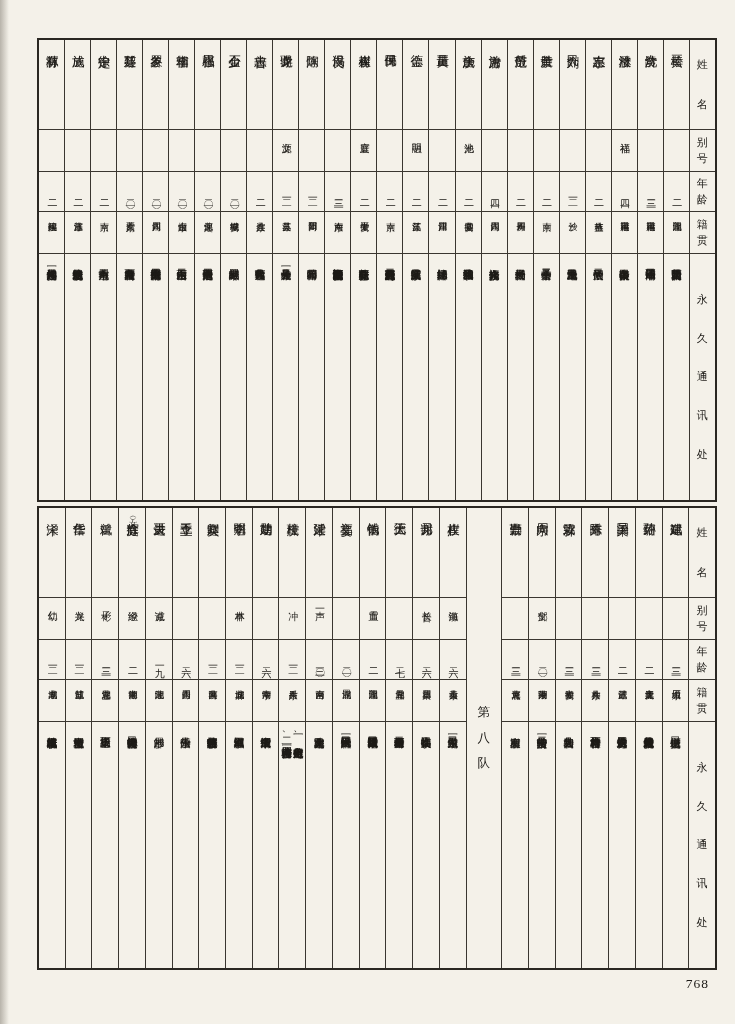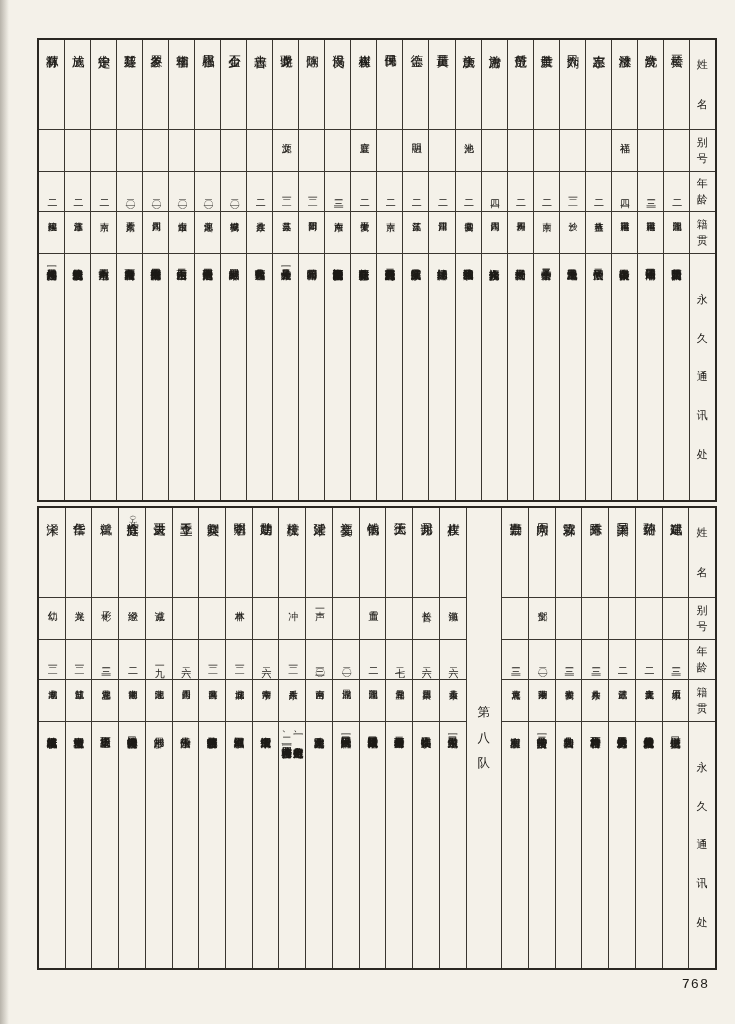--- a/index.html
+++ b/index.html
@@ -30,21 +30,21 @@
   .r-native .v{font-size:9px;}
   .r-addr .v{font-size:10.5px;}
   .note{font-size:7.5px;}
   .hcell{flex-direction:column;justify-content:space-around;align-items:center;padding:4px 0;}
   .hcell span{font-size:11px;line-height:1;}
   .r-addr.hcell{padding:26px 0;}
   .divider-label{height:100%;display:flex;flex-direction:column;justify-content:center;
      align-items:center;gap:13px;}
   .divider-label span{font-size:12.5px;line-height:1;}
   .page-num{position:absolute;right:26px;bottom:32px;font-size:13.5px;letter-spacing:1px;
-     font-family:Liberation Mono, monospace;}
+     font-family:Liberation Serif, serif;}
 </style>
 </head>
 <body>
 
 <div class="page">
   <div class="scan-edge"></div>
   <div class="tbl top">
       <div class="col">
         <div class="cell r-name">
           <span class="v">林有源</span>

